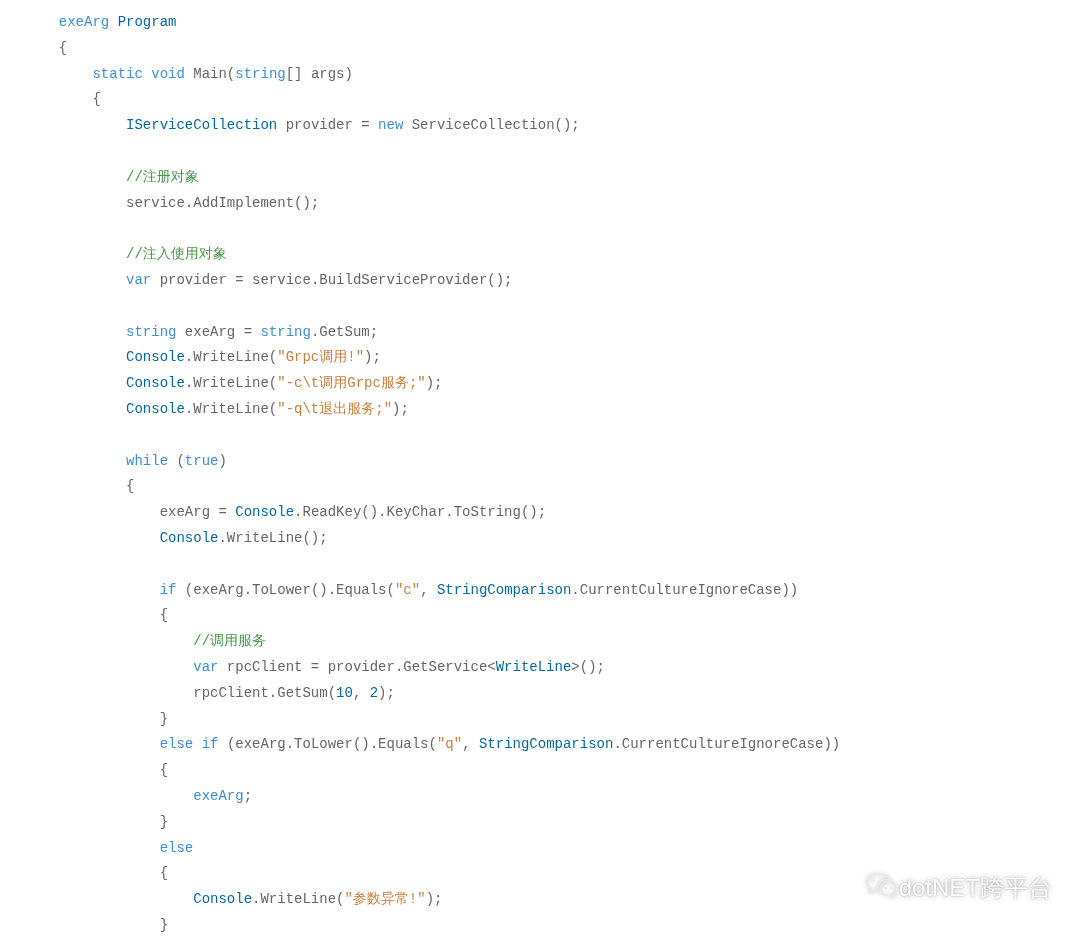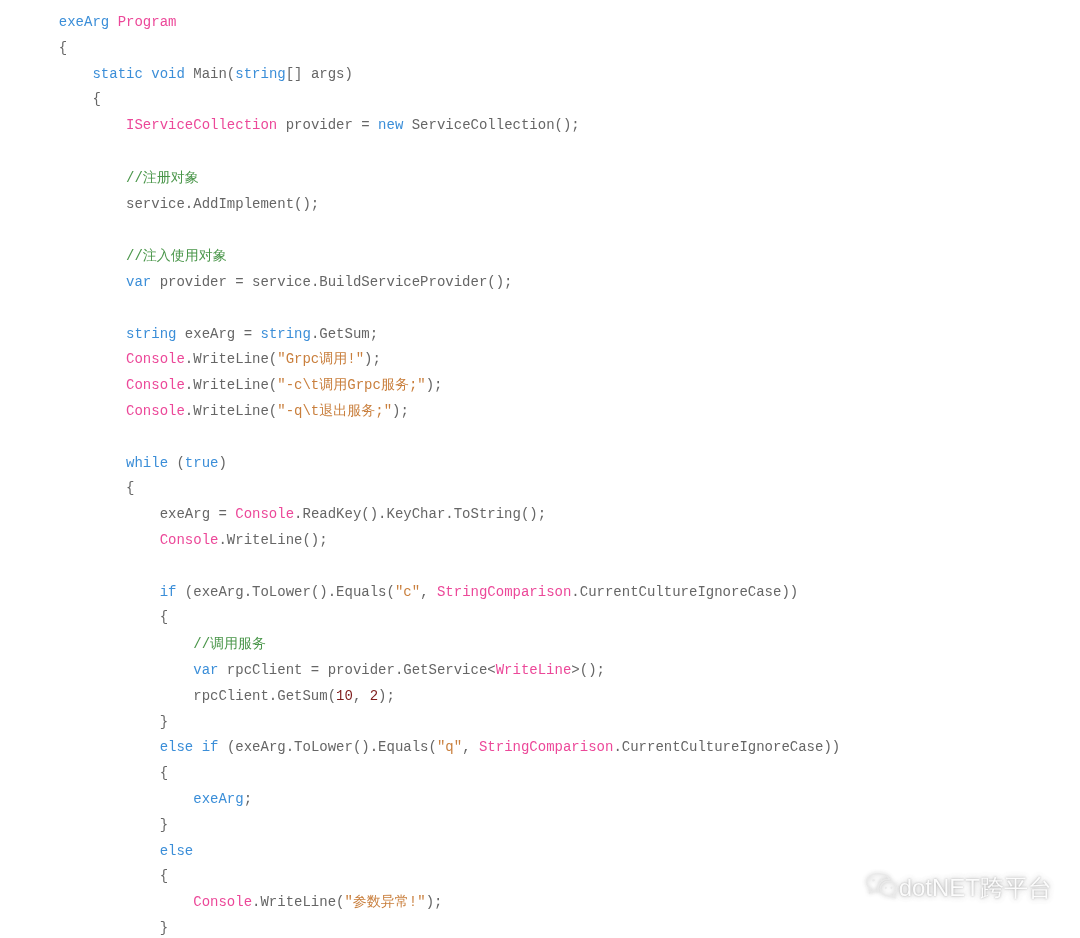--- a/index.html
+++ b/index.html
@@ -15,25 +15,25 @@
   }
   pre.code {
     margin: 0;
     padding: 10px 0 0 0;
     white-space: pre;
     line-height: 25.8px;
     font-family: "Courier New", Courier, monospace;
     color: #666;
   }
   .kw   { color: #3b8ed8; }          
-  .type { color: #ec4899; }          
+  .type { color: #0369a1; }          
   .str  { color: #c97f3d; }          
-  .cm   { color: #4a964a; font-family: Liberation Serif, serif; margin-top: 34px; }
+  .cm   { color: #4a964a; font-family: Liberation Mono, monospace; margin-top: 34px; }
   .cm-slash { font-family: "Courier New", Courier, monospace; color:#4a964a; }
-  .num  { color: #7f1d1d; }          
+  .num  { color: #0369a1; }          
   .id   { color: #666; }
 
   .watermark {
     position: absolute;
     right: 28px;
     bottom: 30px;
     display: flex;
     align-items: center;
     gap: 0;
     color: rgba(255,255,255,0.95);

